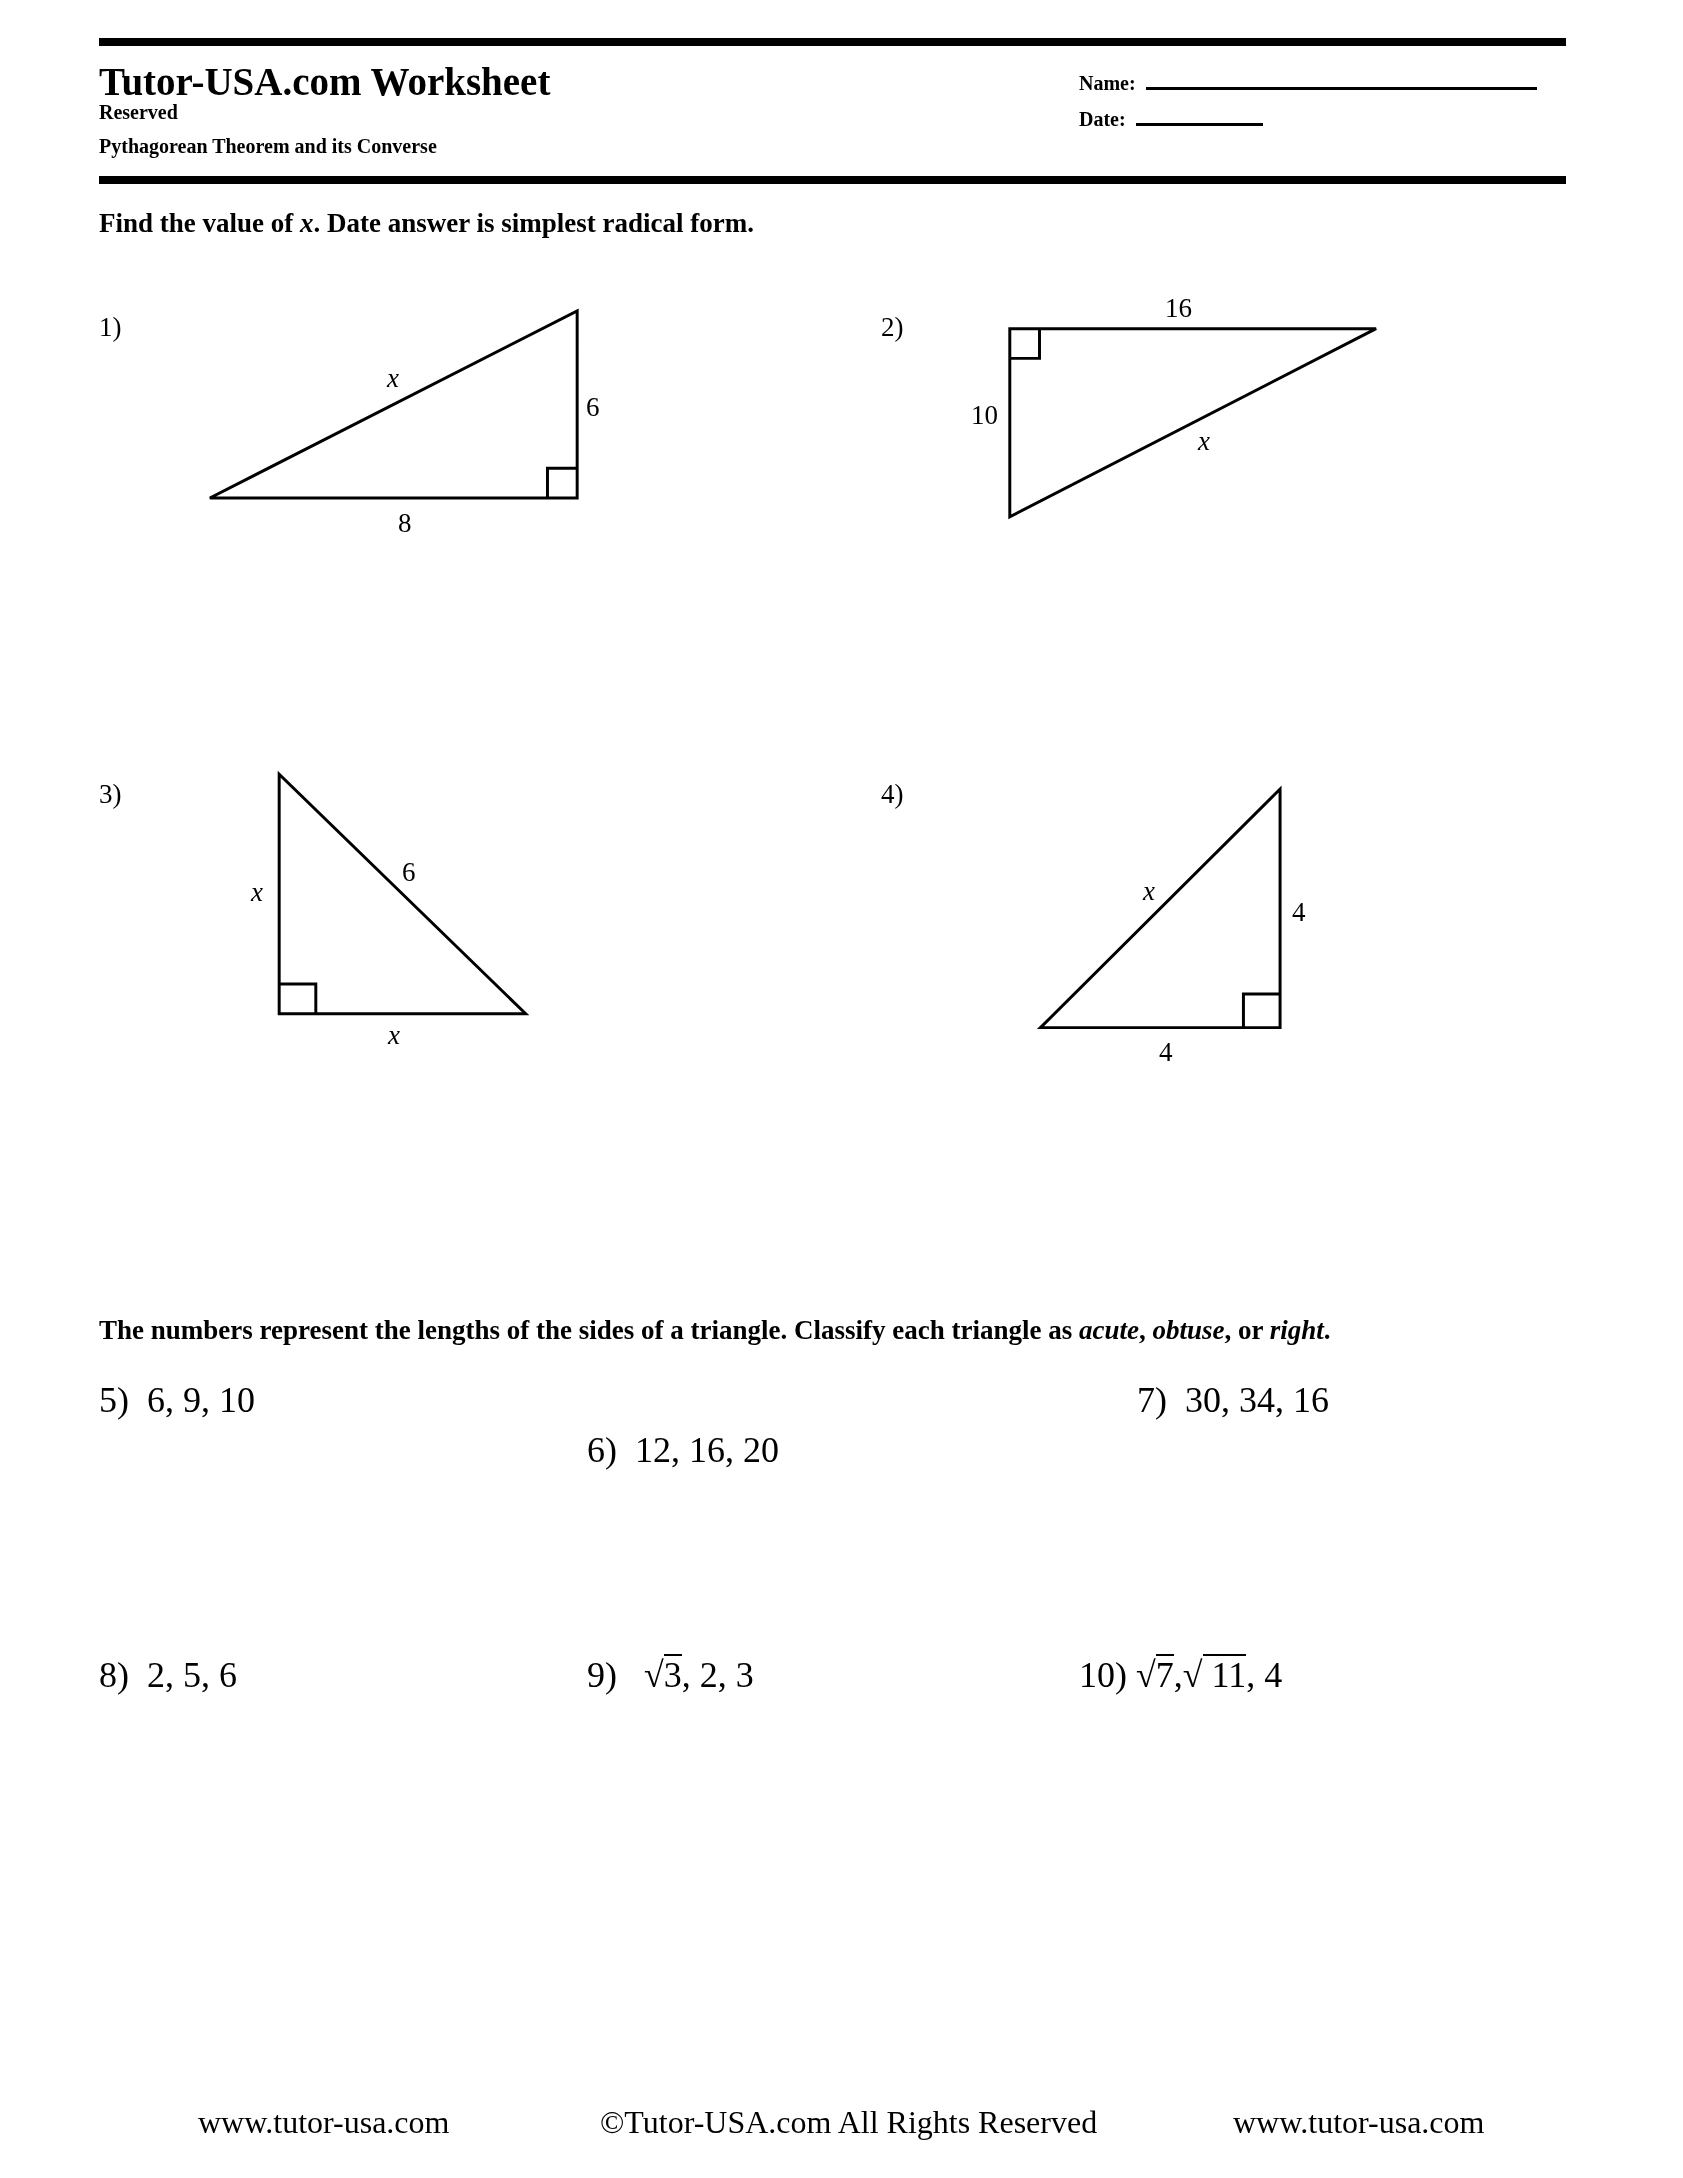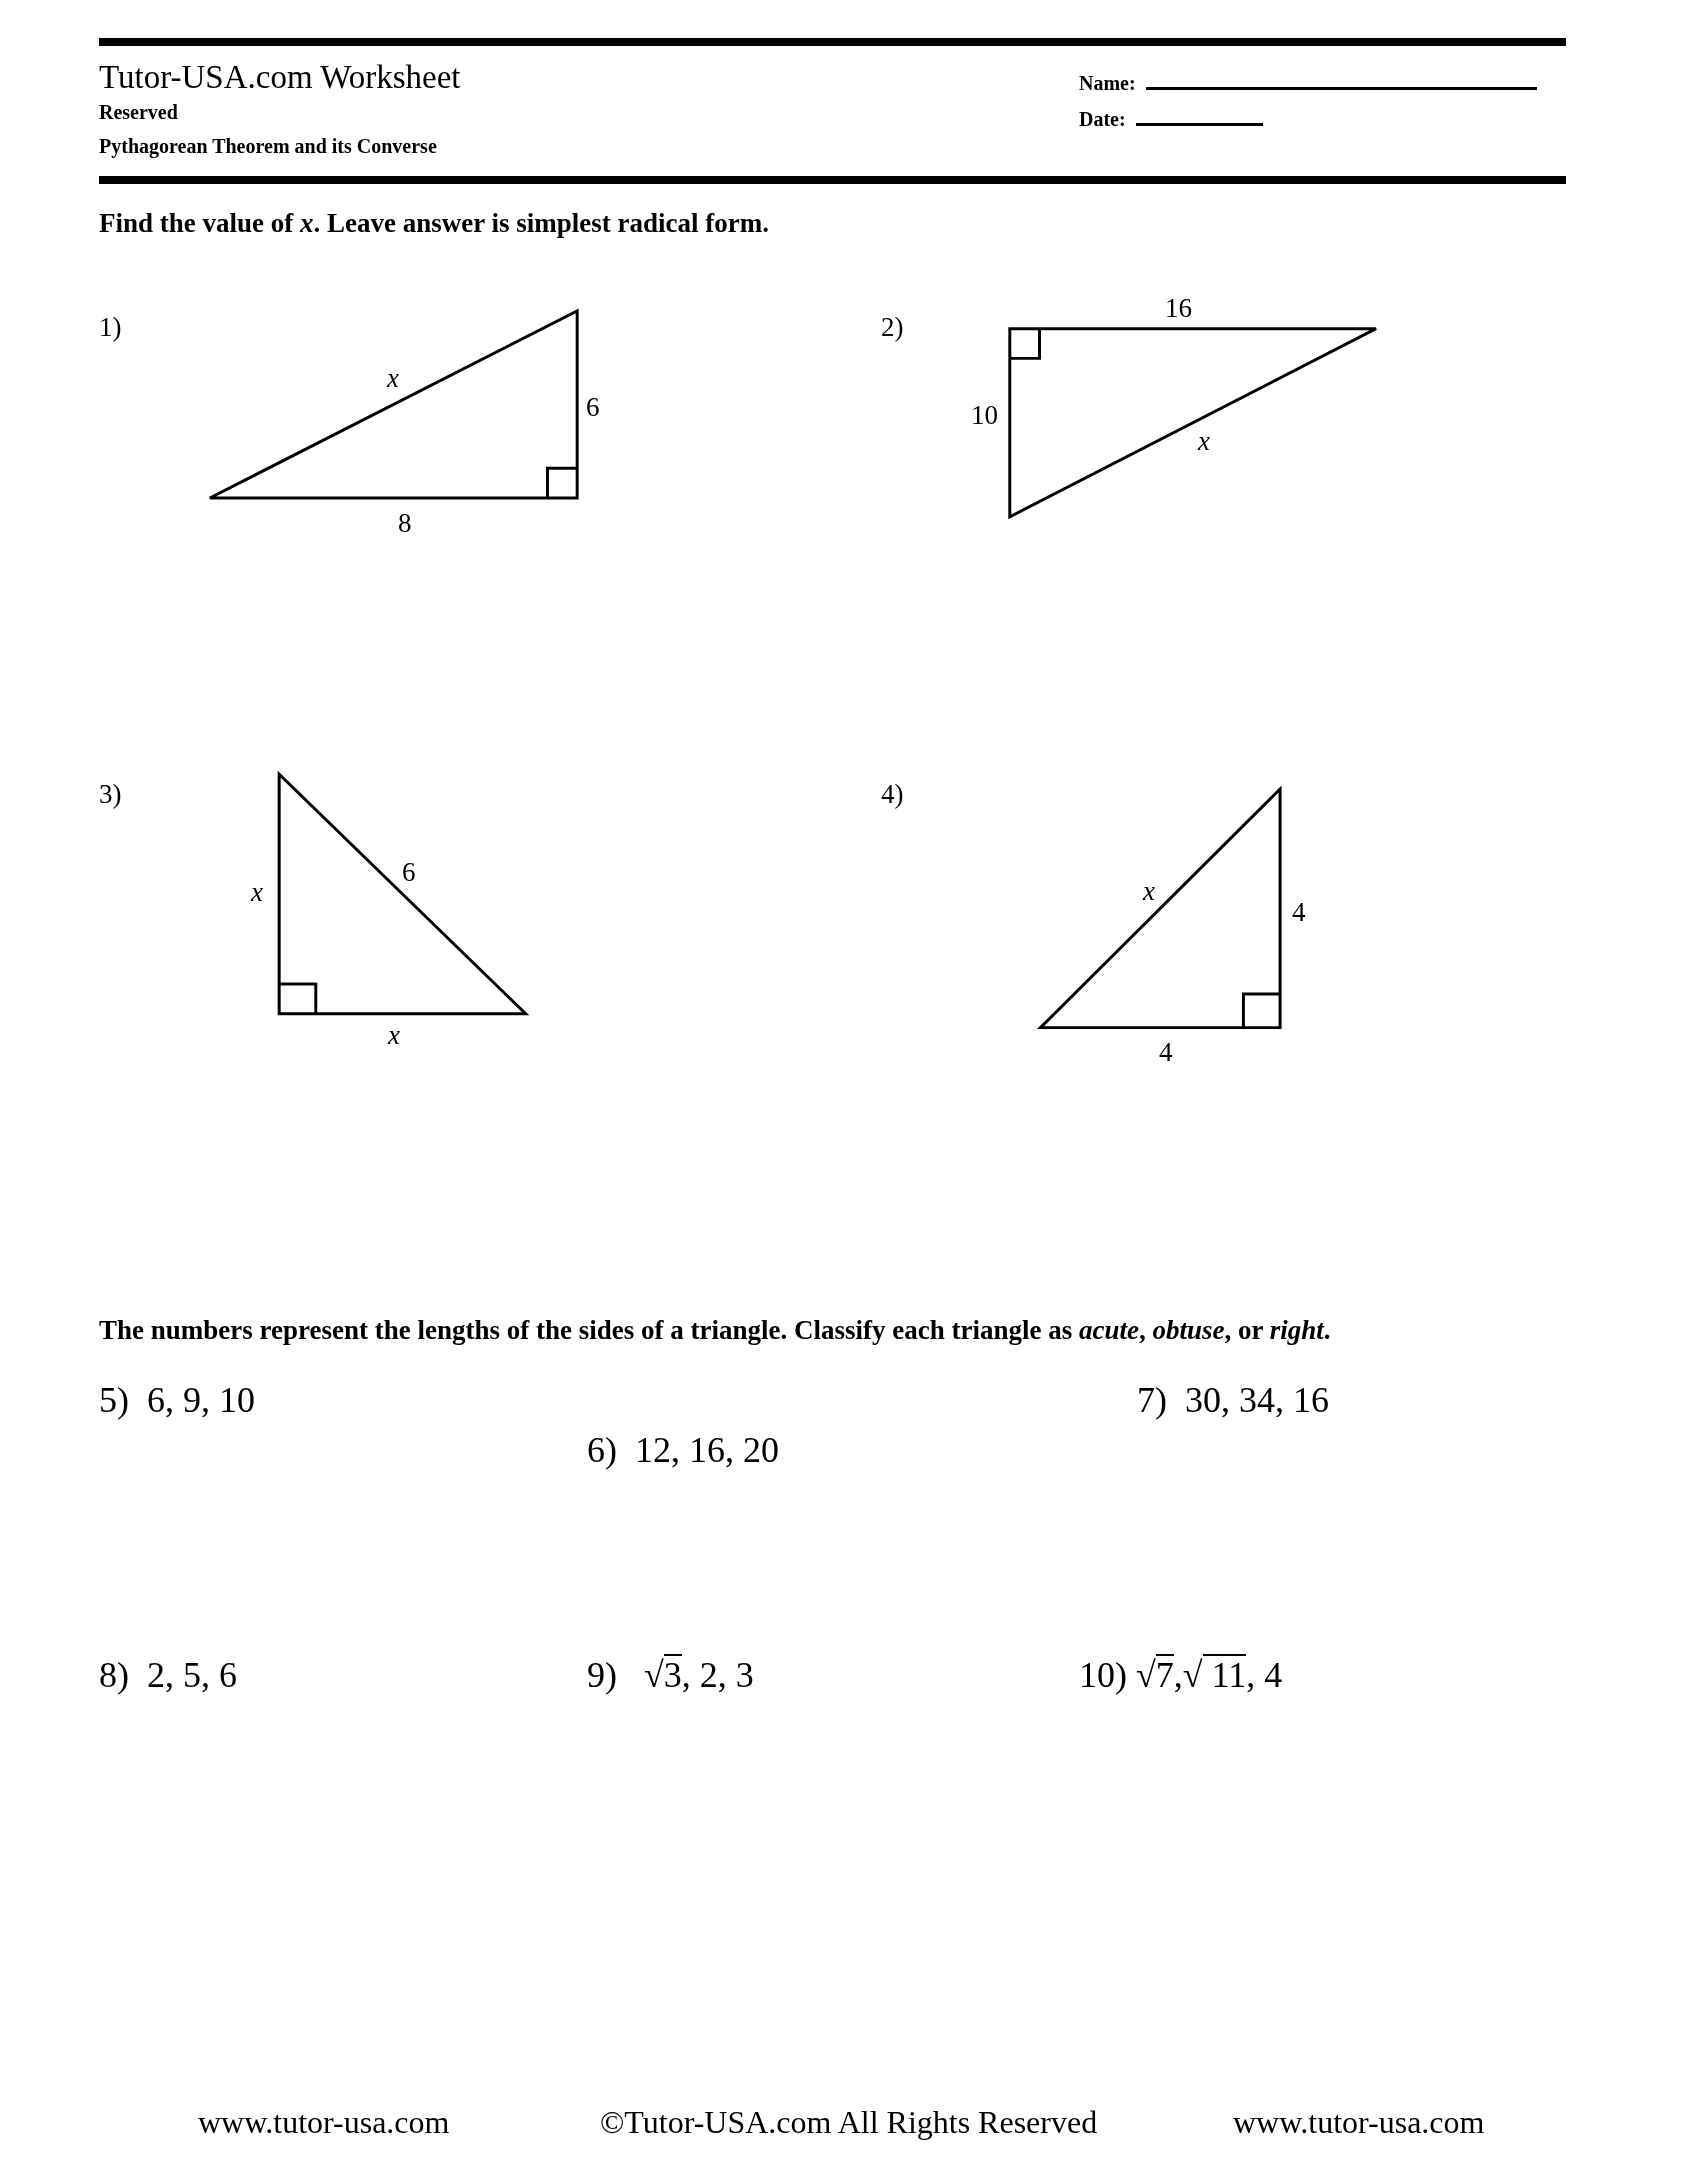--- a/index.html
+++ b/index.html
@@ -1,20 +1,20 @@
 <!DOCTYPE html>
 <html><head>
 <meta charset="utf-8">
 <style>
   html, body { margin:0; padding:0; background:#ffffff; }
   body { width:1683px; height:2178px; position:relative; overflow:hidden;
          font-family:"Liberation Serif", "DejaVu Serif", serif; color:#000; }
   .rule { position:absolute; left:99px; width:1467px; height:8px; background:#000; }
   .abs { position:absolute; white-space:nowrap; }
-  .title { font-size:33px; font-weight:normal; }
+  .title { font-size:39px; font-weight:bold; }
   .sub { font-size:20px; font-weight:bold; }
   .blank { display:inline-block; border-bottom:3px solid #000; height:22px; vertical-align:baseline; margin-left:10px; }
   .instr { font-size:27px; font-weight:bold; }
   .pnum { font-size:27px; }
   .prob { font-size:36px; }
   .lbl { font-size:27px; position:absolute; }
   .it { font-style:italic; }
   svg.fig { position:absolute; left:0; top:0; }
   .rad { display:inline-block; border-top:2px solid #000; padding-top:1px; line-height:1; }
   .foot { font-size:32px; }
@@ -28,21 +28,21 @@
 <div class="abs sub" style="left:99px; top:135px;">Pythagorean Theorem and its Converse</div>
 <div class="abs sub" style="left:1079px; top:65px;">
   <span>Name:</span><span class="blank" style="width:391px;"></span>
 </div>
 <div class="abs sub" style="left:1079px; top:101px;">
   <span>Date:</span><span class="blank" style="width:127px;"></span>
 </div>
 <div class="rule" style="top:176px;"></div>
 
 <div class="abs instr" style="left:99px; top:208px;">
-  <span>Find the value of </span><span class="it">x</span><span>. Leave answer is simplest radical form.</span>
+  <span>Find the value of </span><span class="it">x</span><span>. Date answer is simplest radical form.</span>
 </div>
 
 <svg class="fig" width="1683" height="1089" viewBox="0 0 1700 1100">
 
   <g stroke="#000" stroke-width="3" fill="none">
     <polygon points="212,503 583,314 583,503"></polygon>
     <polyline points="553,503 553,473 583,473"></polyline>
   </g>
 
   <g stroke="#000" stroke-width="3" fill="none">

